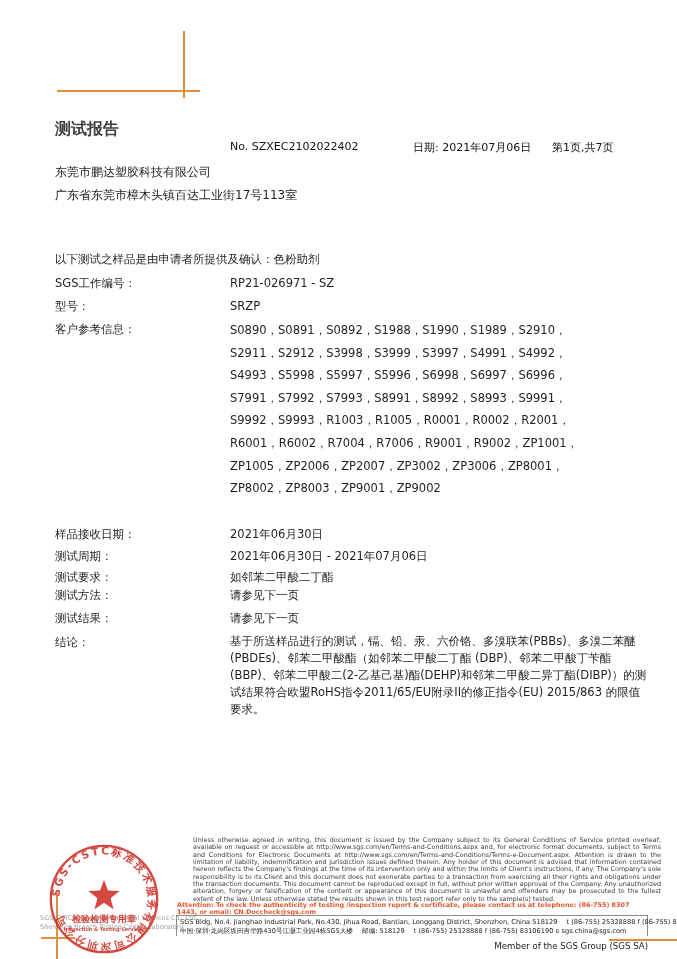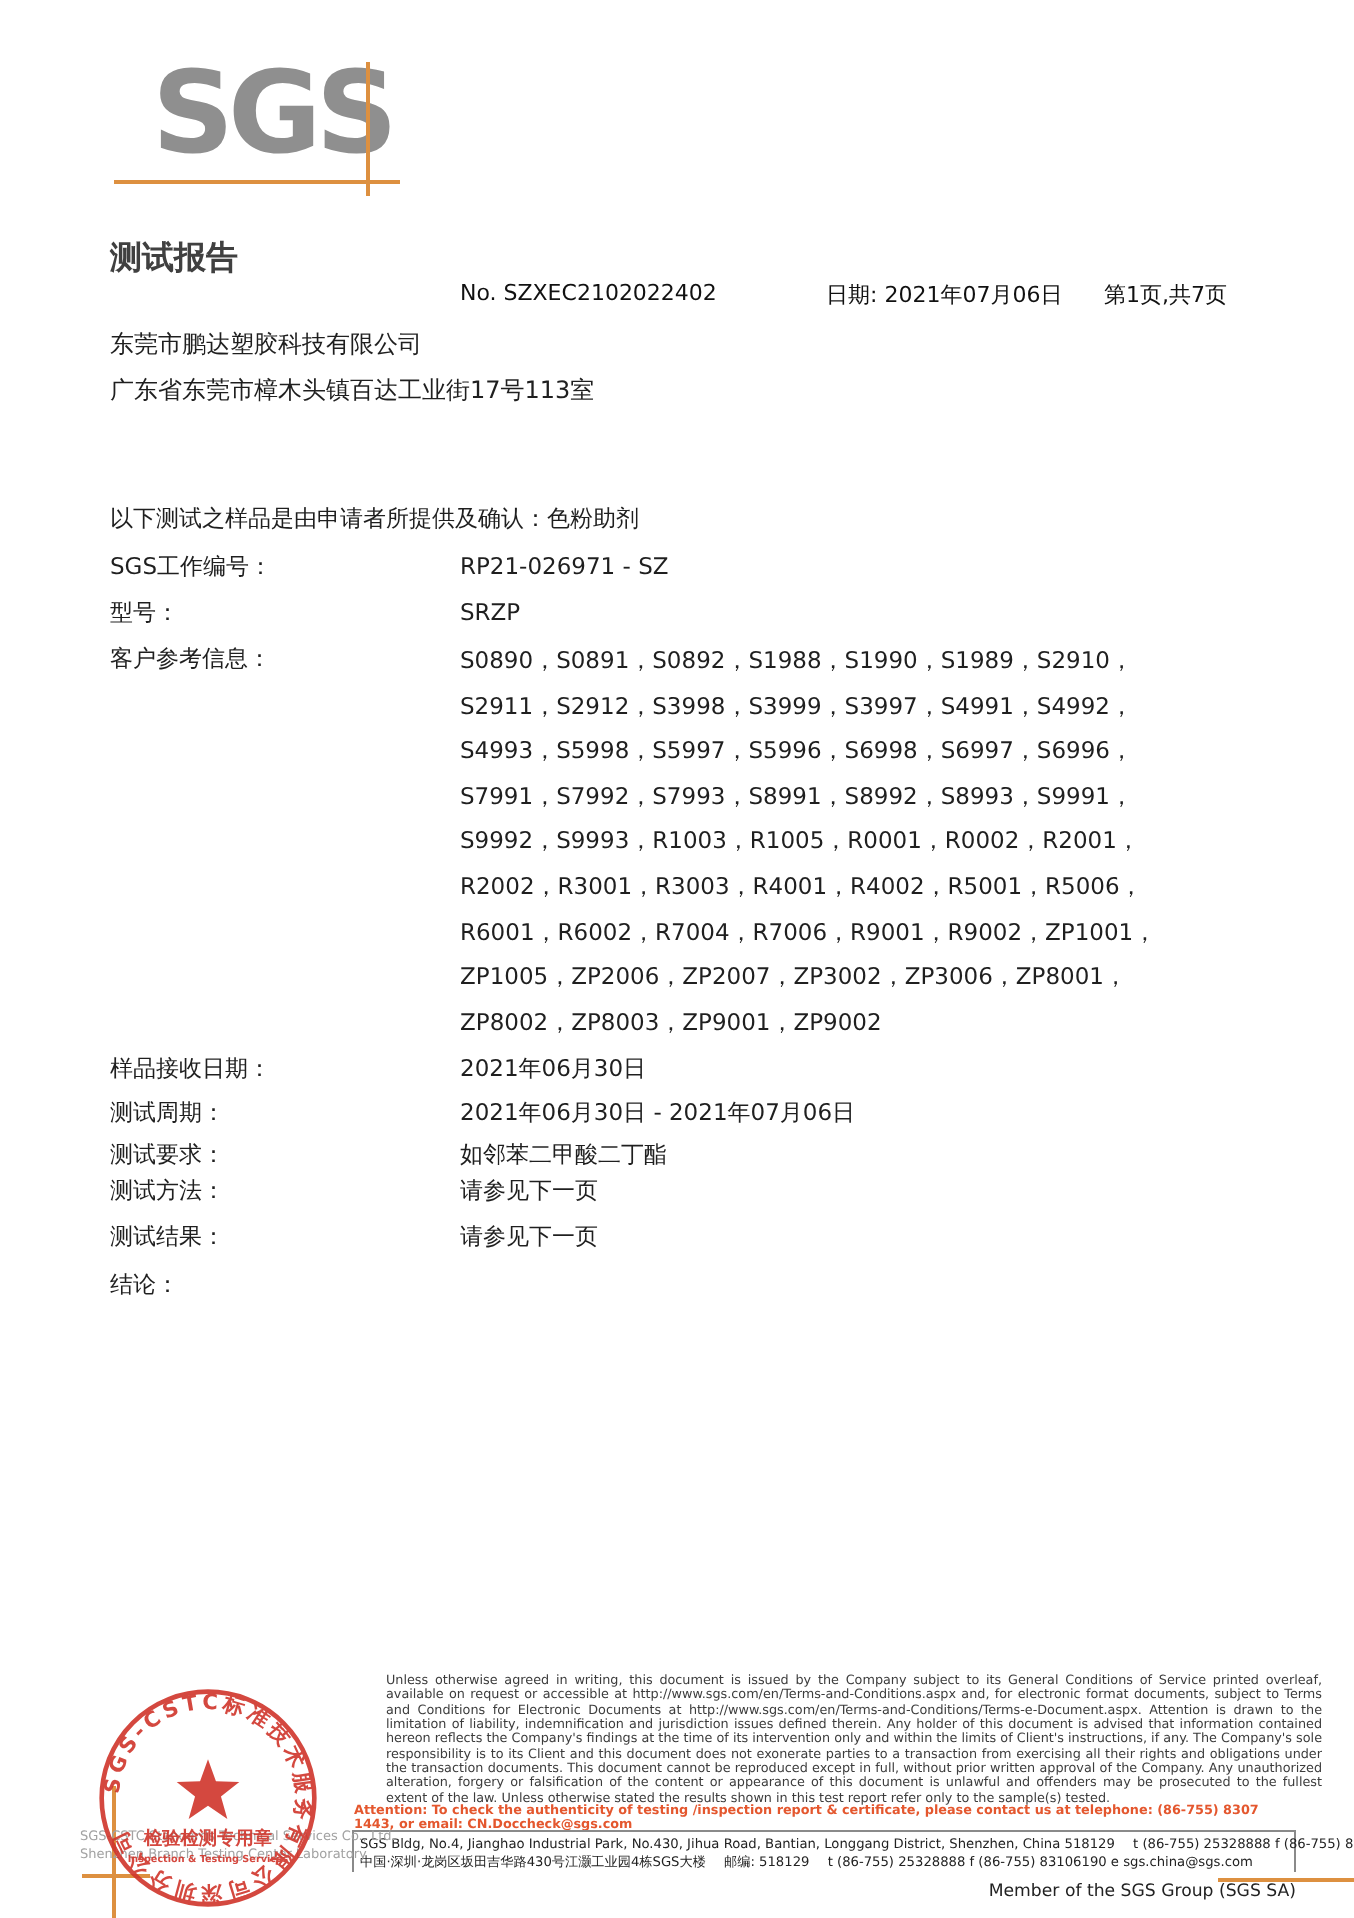--- a/index.html
+++ b/index.html
@@ -54,21 +54,20 @@
   .stamp { position:absolute; left:46px; top:841px; width:116px; height:116px; z-index:3; opacity:.9; }
   .mark-vline-left  { position:absolute; left:56px;  top:893px; width:1.5px; height:66px; background:#dd9040; z-index:0; }
   .mark-hline-left  { position:absolute; left:41px;  top:937px; width:34px;  height:1.5px; background:#dd9040; z-index:0; }
   .mark-hline-right { position:absolute; left:609px; top:939px; width:68px;  height:1.5px; background:#dd9040; }
 </style>
 </head>
 <body>
 
 <div class="page">
 
-  <div class="logo-text">SGS</div>
   <div class="logo-hline"></div>
   <div class="logo-vline"></div>
 
   <div class="report-title">测试报告</div>
   <div class="hdr-meta hdr-no">No. SZXEC2102022402</div>
   <div class="hdr-meta hdr-date">日期: 2021年07月06日</div>
   <div class="hdr-meta hdr-page">第1页,共7页</div>
 
   <div class="company">东莞市鹏达塑胶科技有限公司</div>
   <div class="addr">广东省东莞市樟木头镇百达工业街17号113室</div>
@@ -85,21 +84,20 @@
   </div>
   <div class="row" style="top:322px">
     <span class="lbl">客户参考信息：</span>
   </div>
   <div class="ref-lines">
     <div>S0890，S0891，S0892，S1988，S1990，S1989，S2910，</div>
     <div>S2911，S2912，S3998，S3999，S3997，S4991，S4992，</div>
     <div>S4993，S5998，S5997，S5996，S6998，S6997，S6996，</div>
     <div>S7991，S7992，S7993，S8991，S8992，S8993，S9991，</div>
     <div>S9992，S9993，R1003，R1005，R0001，R0002，R2001，</div>
-    <div>R2002，R3001，R3003，R4001，R4002，R5001，R5006，</div>
     <div>R6001，R6002，R7004，R7006，R9001，R9002，ZP1001，</div>
     <div>ZP1005，ZP2006，ZP2007，ZP3002，ZP3006，ZP8001，</div>
     <div>ZP8002，ZP8003，ZP9001，ZP9002</div>
   </div>
   <div class="row" style="top:527px">
     <span class="lbl">样品接收日期：</span>
     <span class="val">2021年06月30日</span>
   </div>
   <div class="row" style="top:549px">
     <span class="lbl">测试周期：</span>
@@ -113,20 +111,21 @@
     <span class="lbl">测试方法：</span>
     <span class="val">请参见下一页</span>
   </div>
   <div class="row" style="top:611px">
     <span class="lbl">测试结果：</span>
     <span class="val">请参见下一页</span>
   </div>
   <div class="row" style="top:635px">
     <span class="lbl">结论：</span>
   </div>
+  <div class="para">基于所送样品进行的测试，镉、铅、汞、六价铬、多溴联苯(PBBs)、多溴二苯醚(PBDEs)、邻苯二甲酸酯（如邻苯二甲酸二丁酯 (DBP)、邻苯二甲酸丁苄酯(BBP)、邻苯二甲酸二(2-乙基己基)酯(DEHP)和邻苯二甲酸二异丁酯(DIBP)）的测试结果符合欧盟RoHS指令2011/65/EU附录II的修正指令(EU) 2015/863 的限值要求。</div>
 
   <div class="fineprint">Unless otherwise agreed in writing, this document is issued by the Company subject to its General Conditions of Service printed overleaf, available on request or accessible at http://www.sgs.com/en/Terms-and-Conditions.aspx and, for electronic format documents, subject to Terms and Conditions for Electronic Documents at http://www.sgs.com/en/Terms-and-Conditions/Terms-e-Document.aspx. Attention is drawn to the limitation of liability, indemnification and jurisdiction issues defined therein. Any holder of this document is advised that information contained hereon reflects the Company's findings at the time of its intervention only and within the limits of Client's instructions, if any. The Company's sole responsibility is to its Client and this document does not exonerate parties to a transaction from exercising all their rights and obligations under the transaction documents. This document cannot be reproduced except in full, without prior written approval of the Company. Any unauthorized alteration, forgery or falsification of the content or appearance of this document is unlawful and offenders may be prosecuted to the fullest extent of the law. Unless otherwise stated the results shown in this test report refer only to the sample(s) tested.</div>
   <div class="attention">Attention: To check the authenticity of testing /inspection report &amp; certificate, please contact us at telephone: (86-755) 8307 1443, or email: CN.Doccheck@sgs.com</div>
 
   <div class="addr-box">
     <div>
       <span class="seg">SGS Bldg, No.4, Jianghao Industrial Park, No.430, Jihua Road, Bantian, Longgang District, Shenzhen, China  518129</span>
       <span class="seg">t (86-755) 25328888   f (86-755) 83106190   www.sgsgroup.com.cn</span>
     </div>
     <div>

